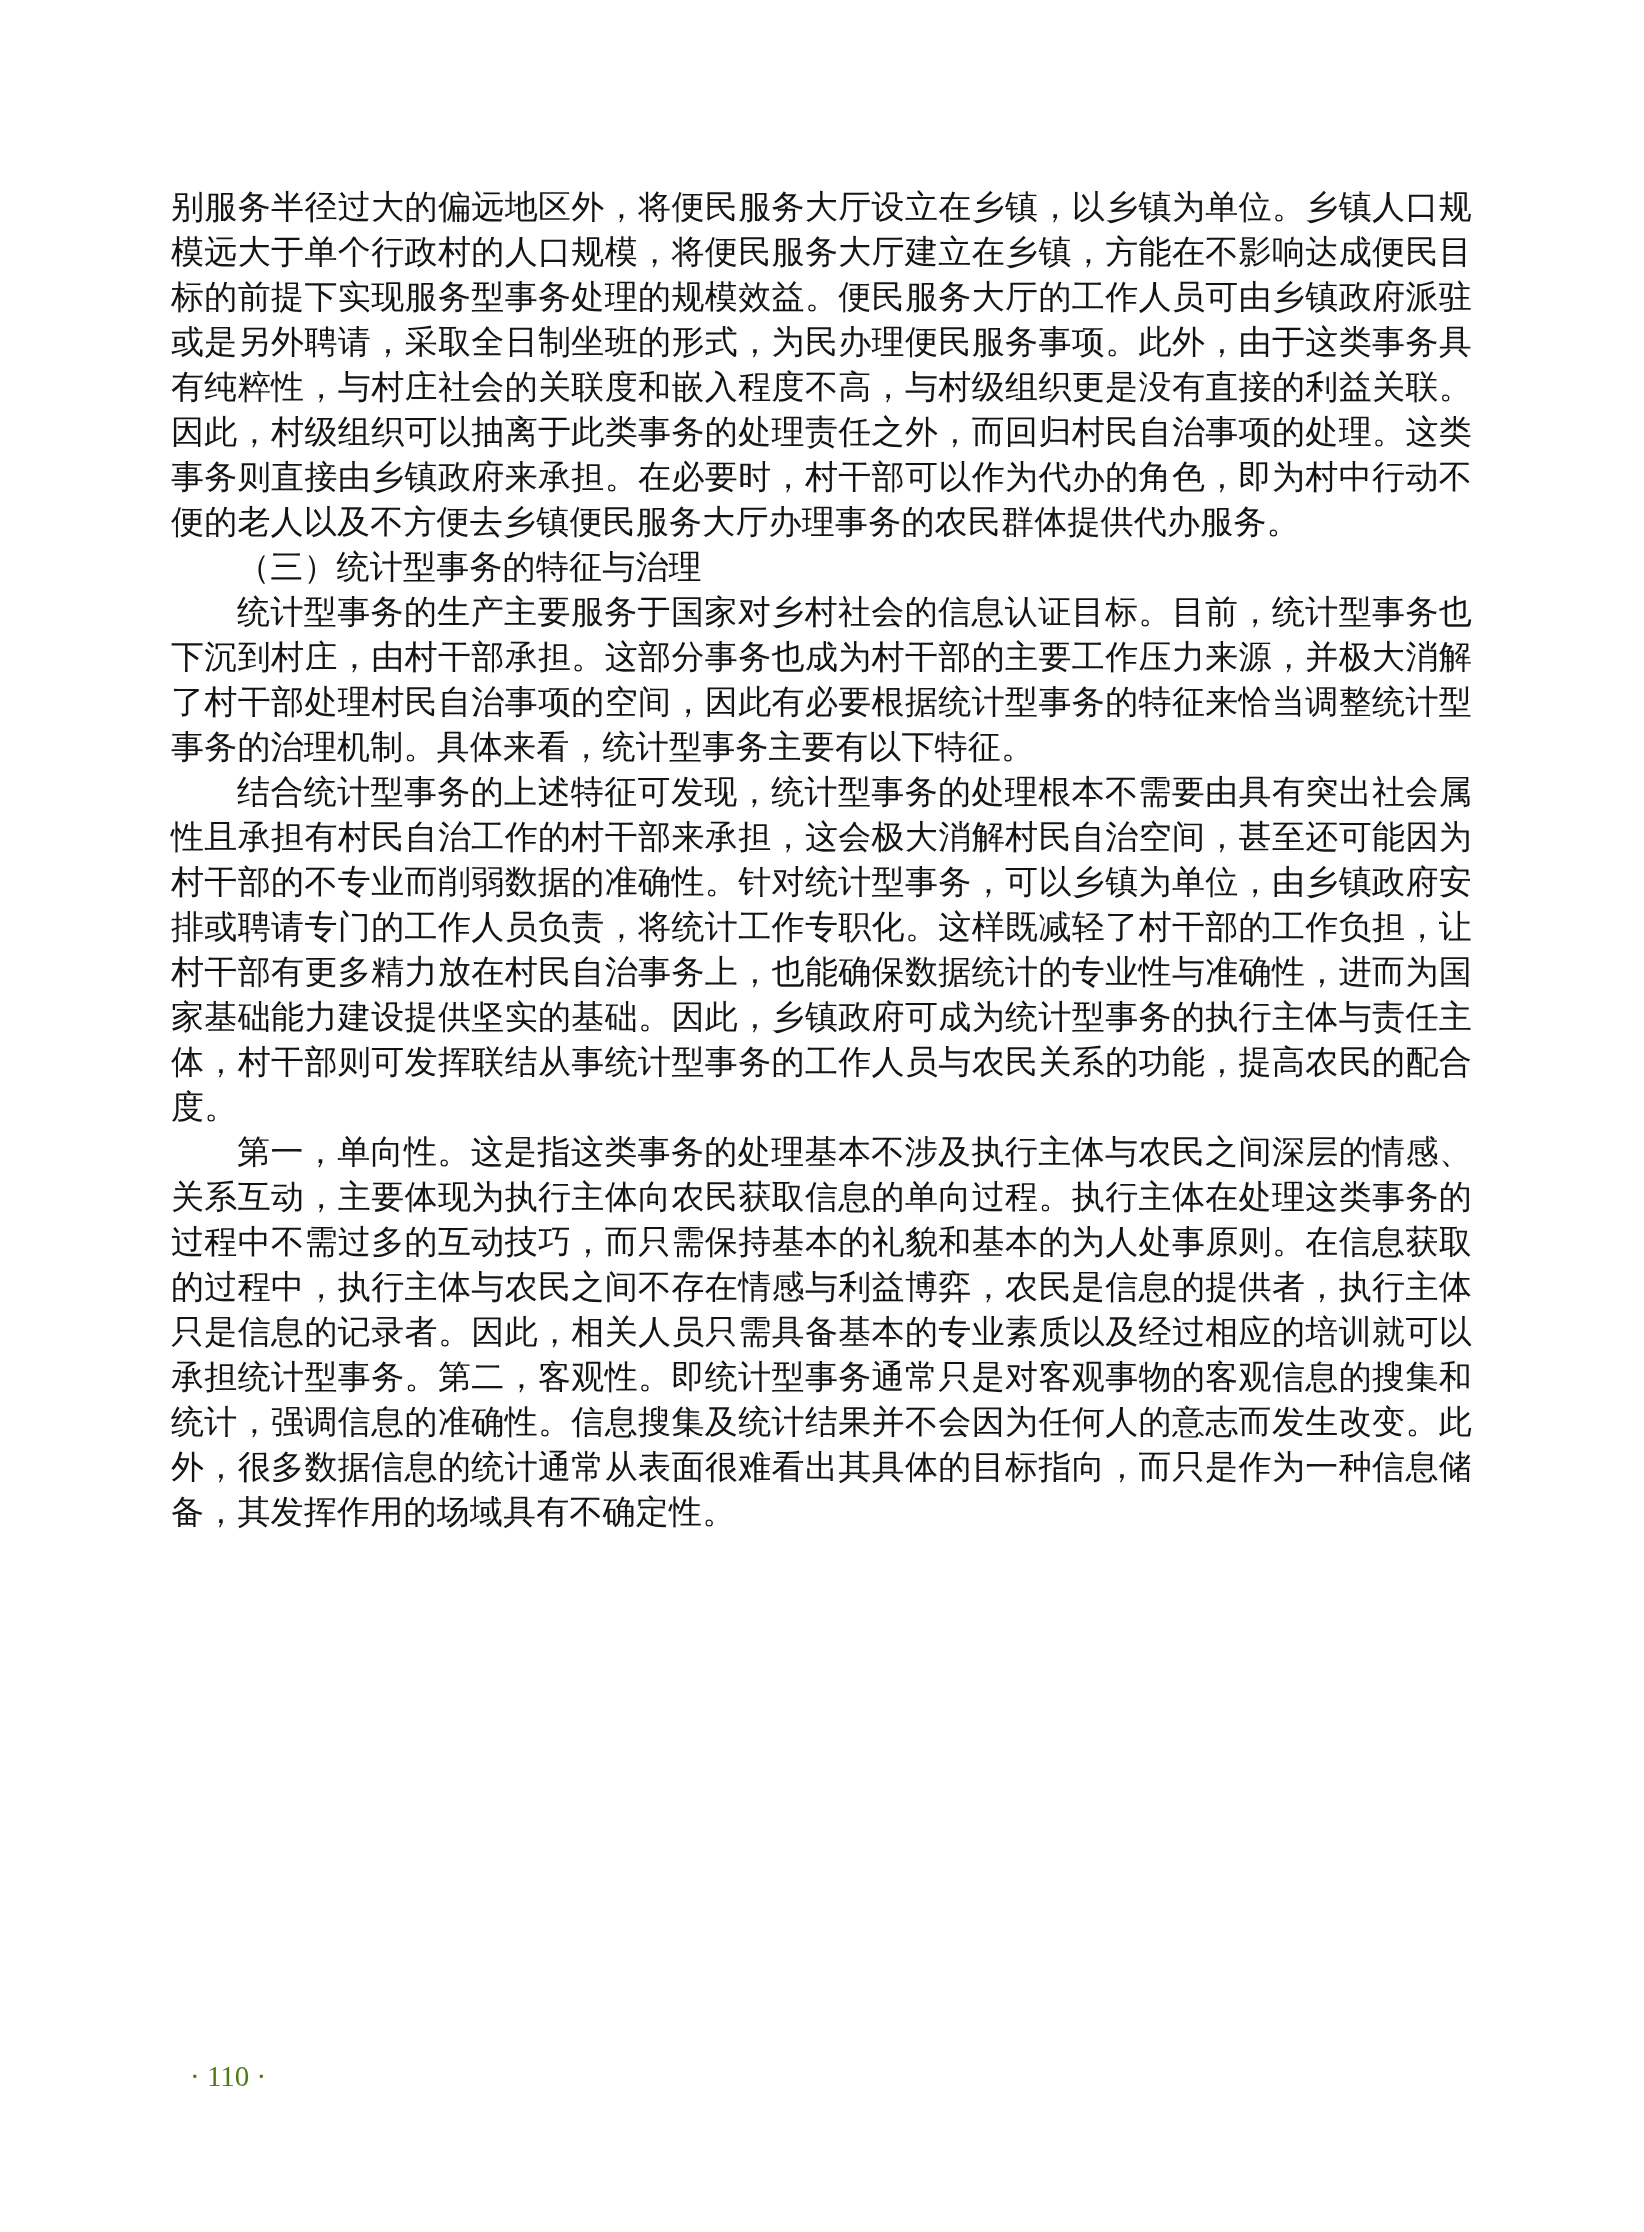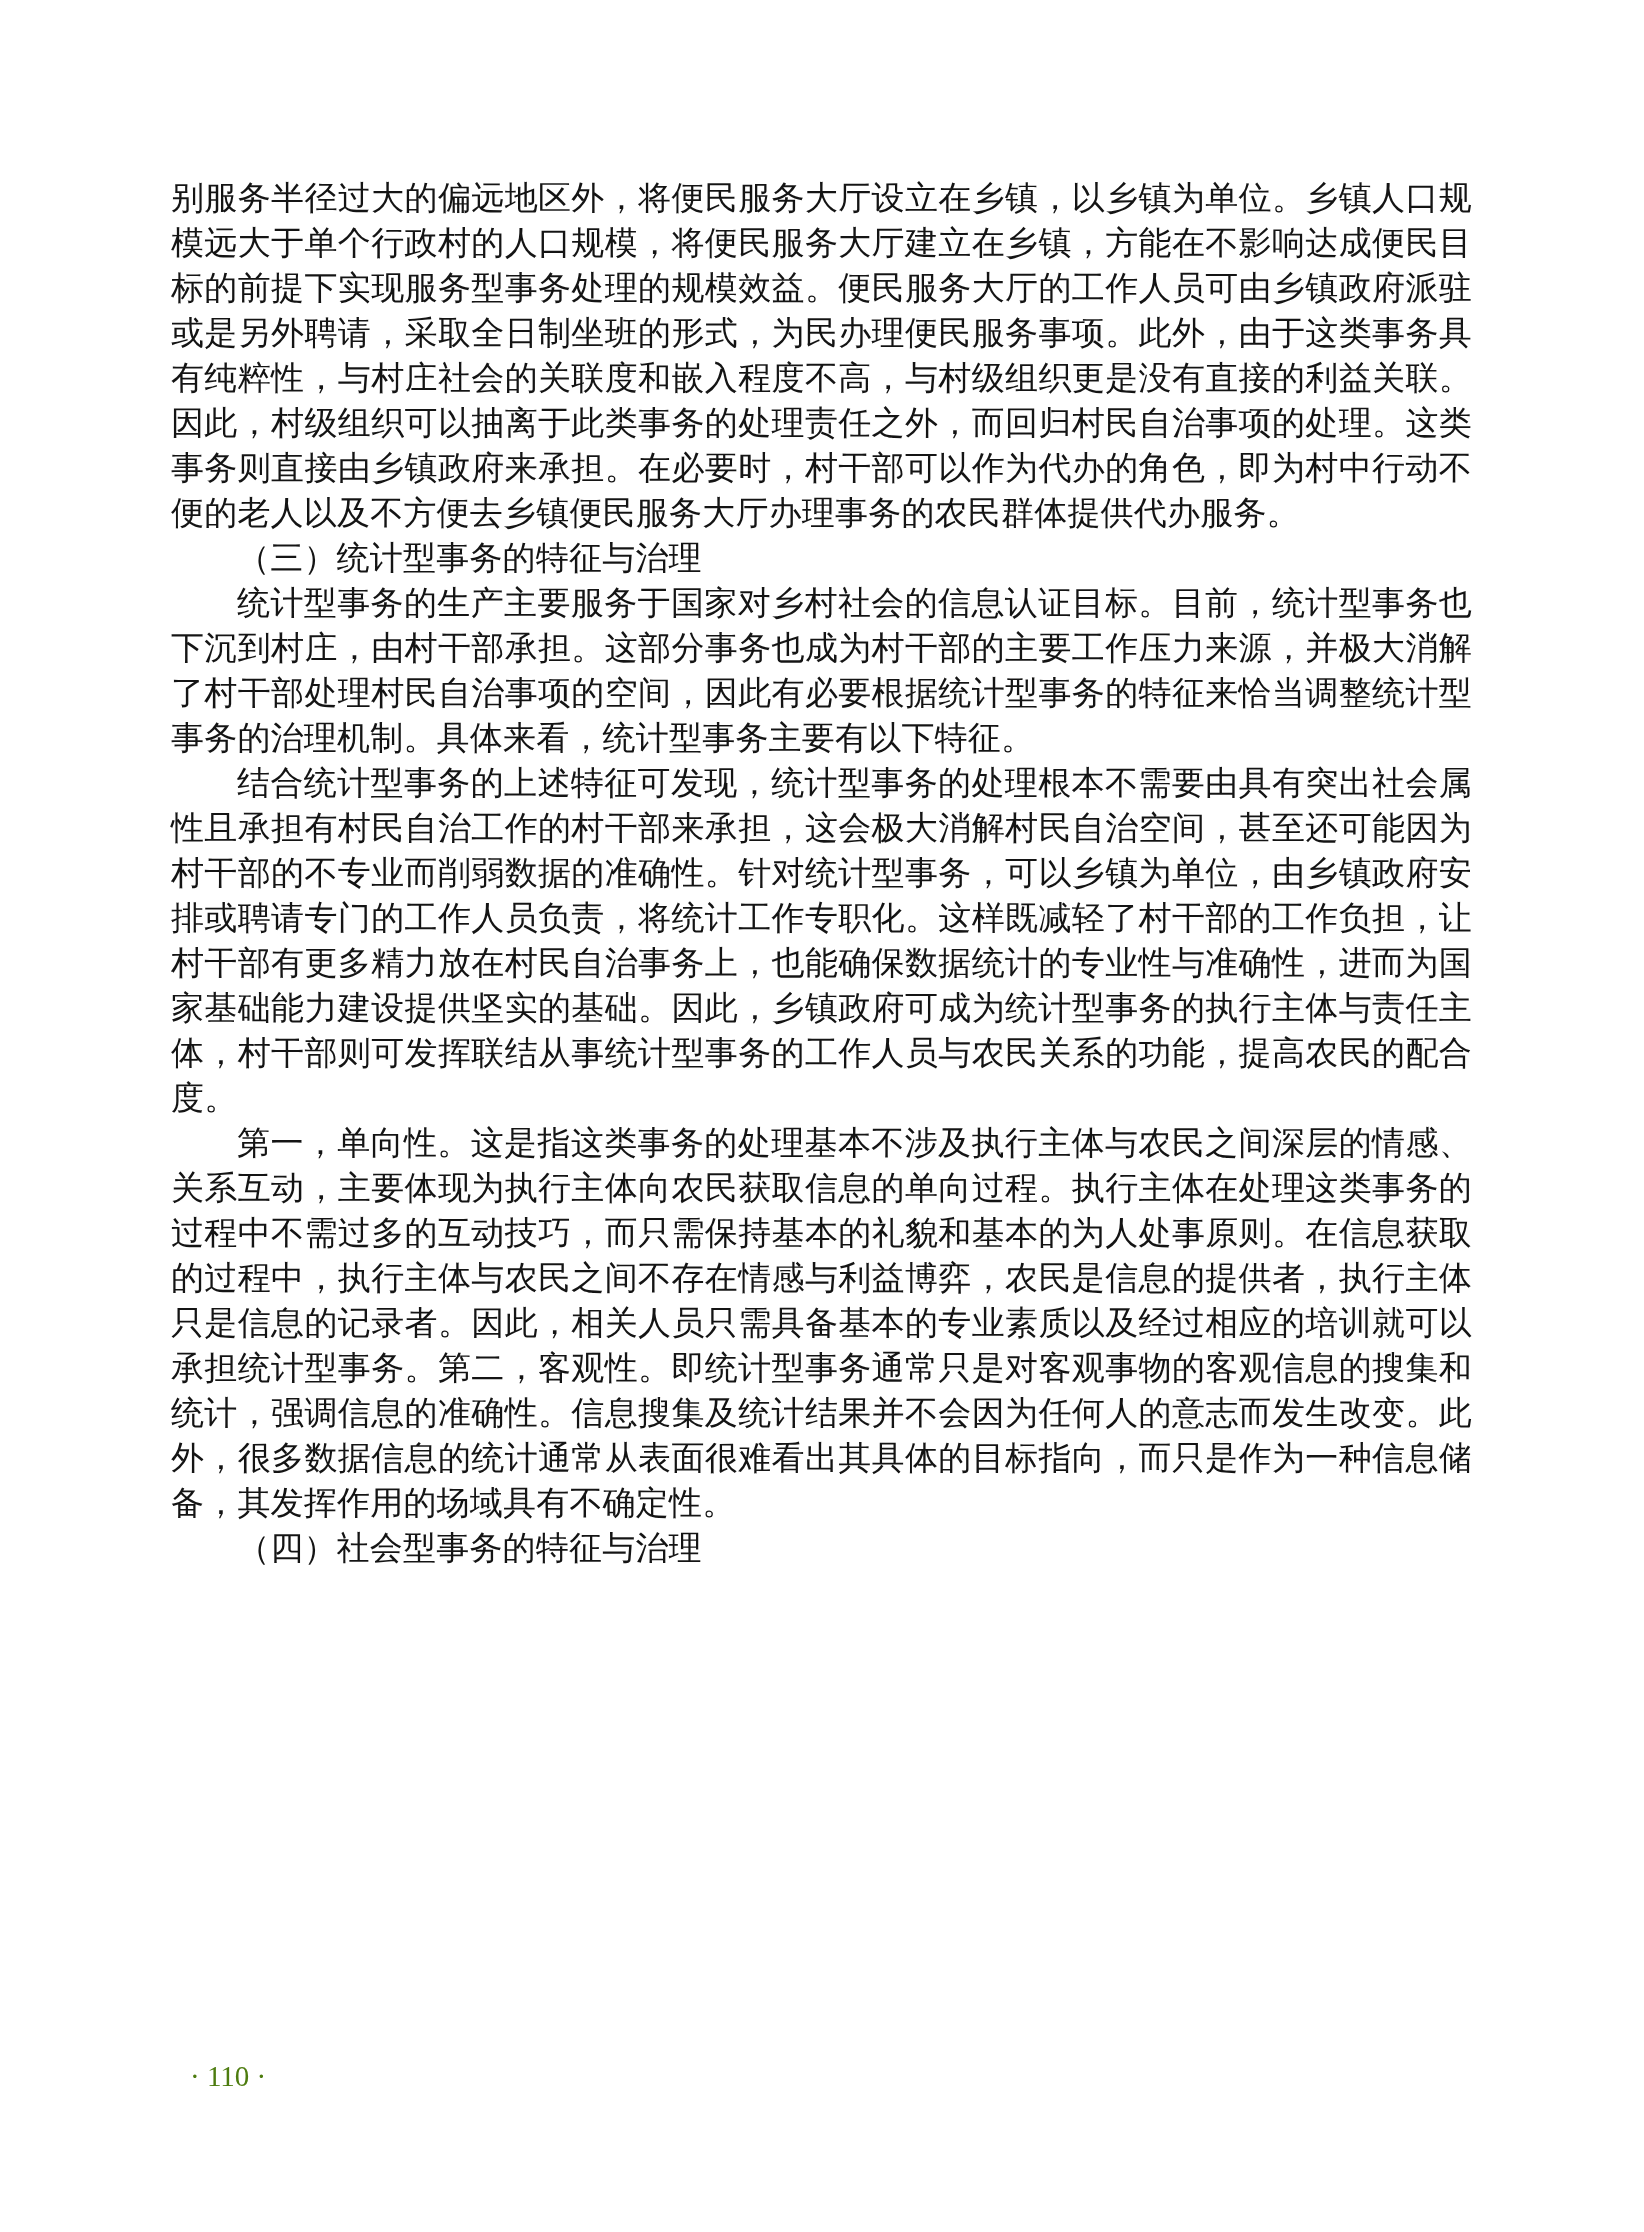--- a/index.html
+++ b/index.html
@@ -16,21 +16,21 @@
     overflow: hidden;
   }
   .page {
     position: absolute;
     inset: 0;
     background: #ffffff;
   }
   .text-block {
     position: absolute;
     left: 171px;
-    top: 176px;
+    top: 185px;
     width: 1301px;
     font-size: 33px;
     line-height: 45px;
     text-align: justify;
     letter-spacing: 0.2px;
   }
   .para {
     margin: 0;
     padding: 0;
     text-indent: 2em;
@@ -59,17 +59,16 @@
 </head>
 <body>
 
 <div class="page">
   <div class="text-block">
     <p class="para no-indent">别服务半径过大的偏远地区外，将便民服务大厅设立在乡镇，以乡镇为单位。乡镇人口规模远大于单个行政村的人口规模，将便民服务大厅建立在乡镇，方能在不影响达成便民目标的前提下实现服务型事务处理的规模效益。便民服务大厅的工作人员可由乡镇政府派驻或是另外聘请，采取全日制坐班的形式，为民办理便民服务事项。此外，由于这类事务具有纯粹性，与村庄社会的关联度和嵌入程度不高，与村级组织更是没有直接的利益关联。因此，村级组织可以抽离于此类事务的处理责任之外，而回归村民自治事项的处理。这类事务则直接由乡镇政府来承担。在必要时，村干部可以作为代办的角色，即为村中行动不便的老人以及不方便去乡镇便民服务大厅办理事务的农民群体提供代办服务。</p>
     <p class="heading">（三）统计型事务的特征与治理</p>
     <p class="para">统计型事务的生产主要服务于国家对乡村社会的信息认证目标。目前，统计型事务也下沉到村庄，由村干部承担。这部分事务也成为村干部的主要工作压力来源，并极大消解了村干部处理村民自治事项的空间，因此有必要根据统计型事务的特征来恰当调整统计型事务的治理机制。具体来看，统计型事务主要有以下特征。</p>
     <p class="para">结合统计型事务的上述特征可发现，统计型事务的处理根本不需要由具有突出社会属性且承担有村民自治工作的村干部来承担，这会极大消解村民自治空间，甚至还可能因为村干部的不专业而削弱数据的准确性。针对统计型事务，可以乡镇为单位，由乡镇政府安排或聘请专门的工作人员负责，将统计工作专职化。这样既减轻了村干部的工作负担，让村干部有更多精力放在村民自治事务上，也能确保数据统计的专业性与准确性，进而为国家基础能力建设提供坚实的基础。因此，乡镇政府可成为统计型事务的执行主体与责任主体，村干部则可发挥联结从事统计型事务的工作人员与农民关系的功能，提高农民的配合度。</p>
     <p class="para">第一，单向性。这是指这类事务的处理基本不涉及执行主体与农民之间深层的情感、关系互动，主要体现为执行主体向农民获取信息的单向过程。执行主体在处理这类事务的过程中不需过多的互动技巧，而只需保持基本的礼貌和基本的为人处事原则。在信息获取的过程中，执行主体与农民之间不存在情感与利益博弈，农民是信息的提供者，执行主体只是信息的记录者。因此，相关人员只需具备基本的专业素质以及经过相应的培训就可以承担统计型事务。第二，客观性。即统计型事务通常只是对客观事物的客观信息的搜集和统计，强调信息的准确性。信息搜集及统计结果并不会因为任何人的意志而发生改变。此外，很多数据信息的统计通常从表面很难看出其具体的目标指向，而只是作为一种信息储备，其发挥作用的场域具有不确定性。</p>
-    <p class="heading">（四）社会型事务的特征与治理</p>
   </div>
   <div class="page-number">· 110 ·</div>
 </div>
 
 
 </body></html>

